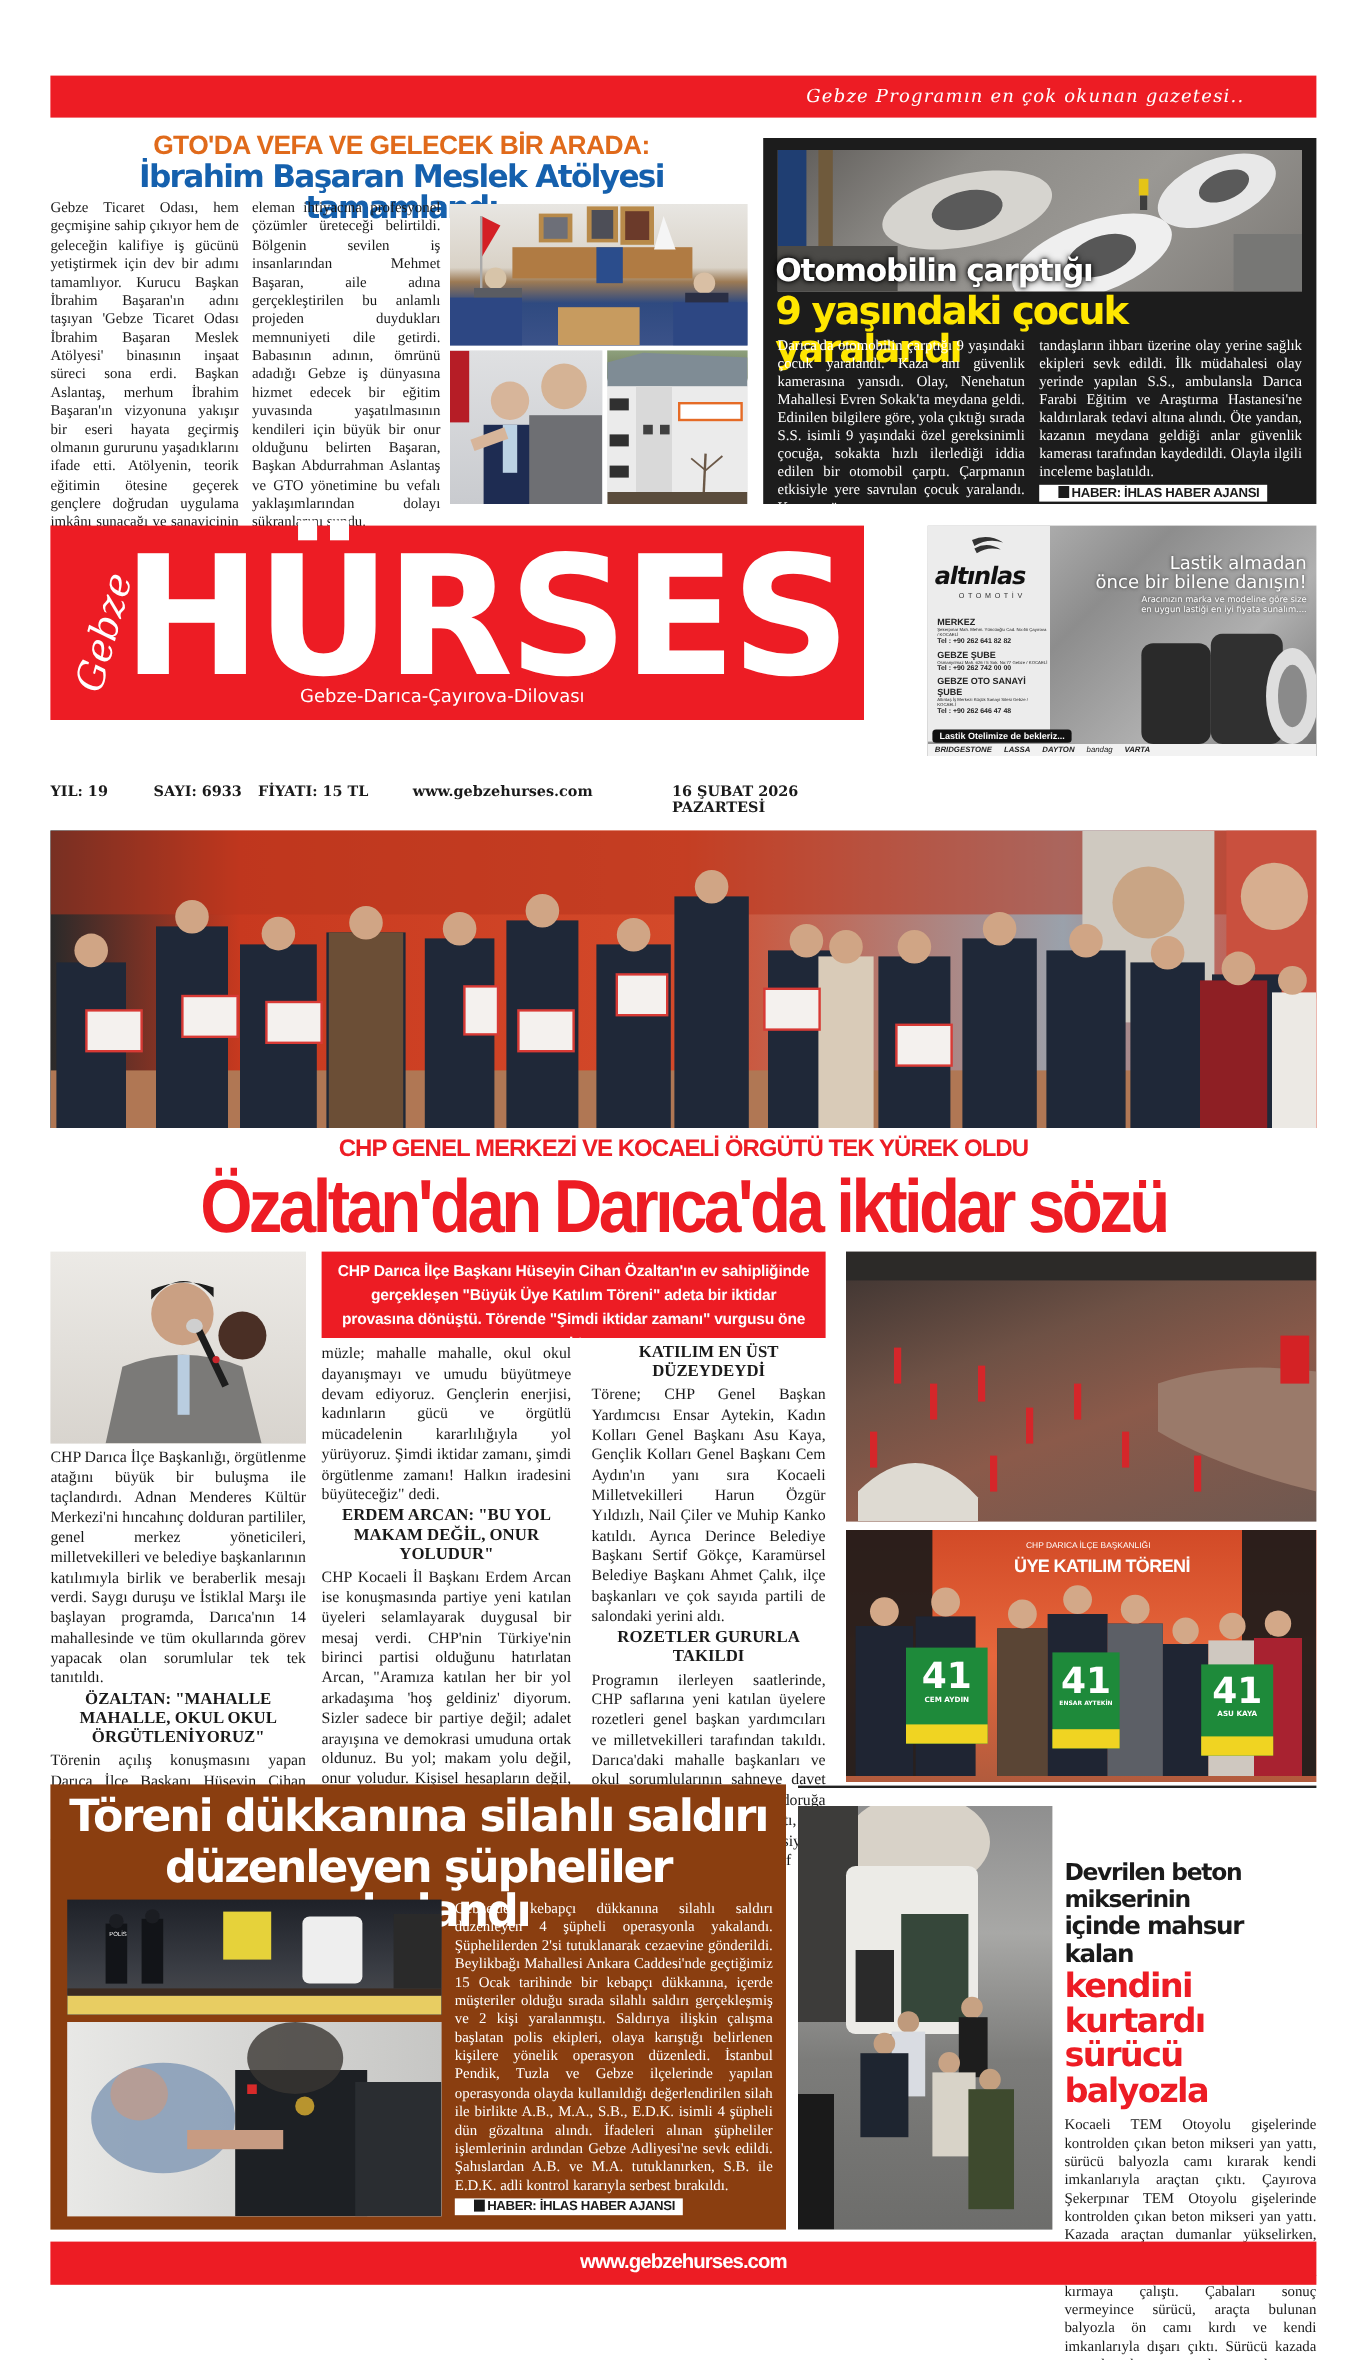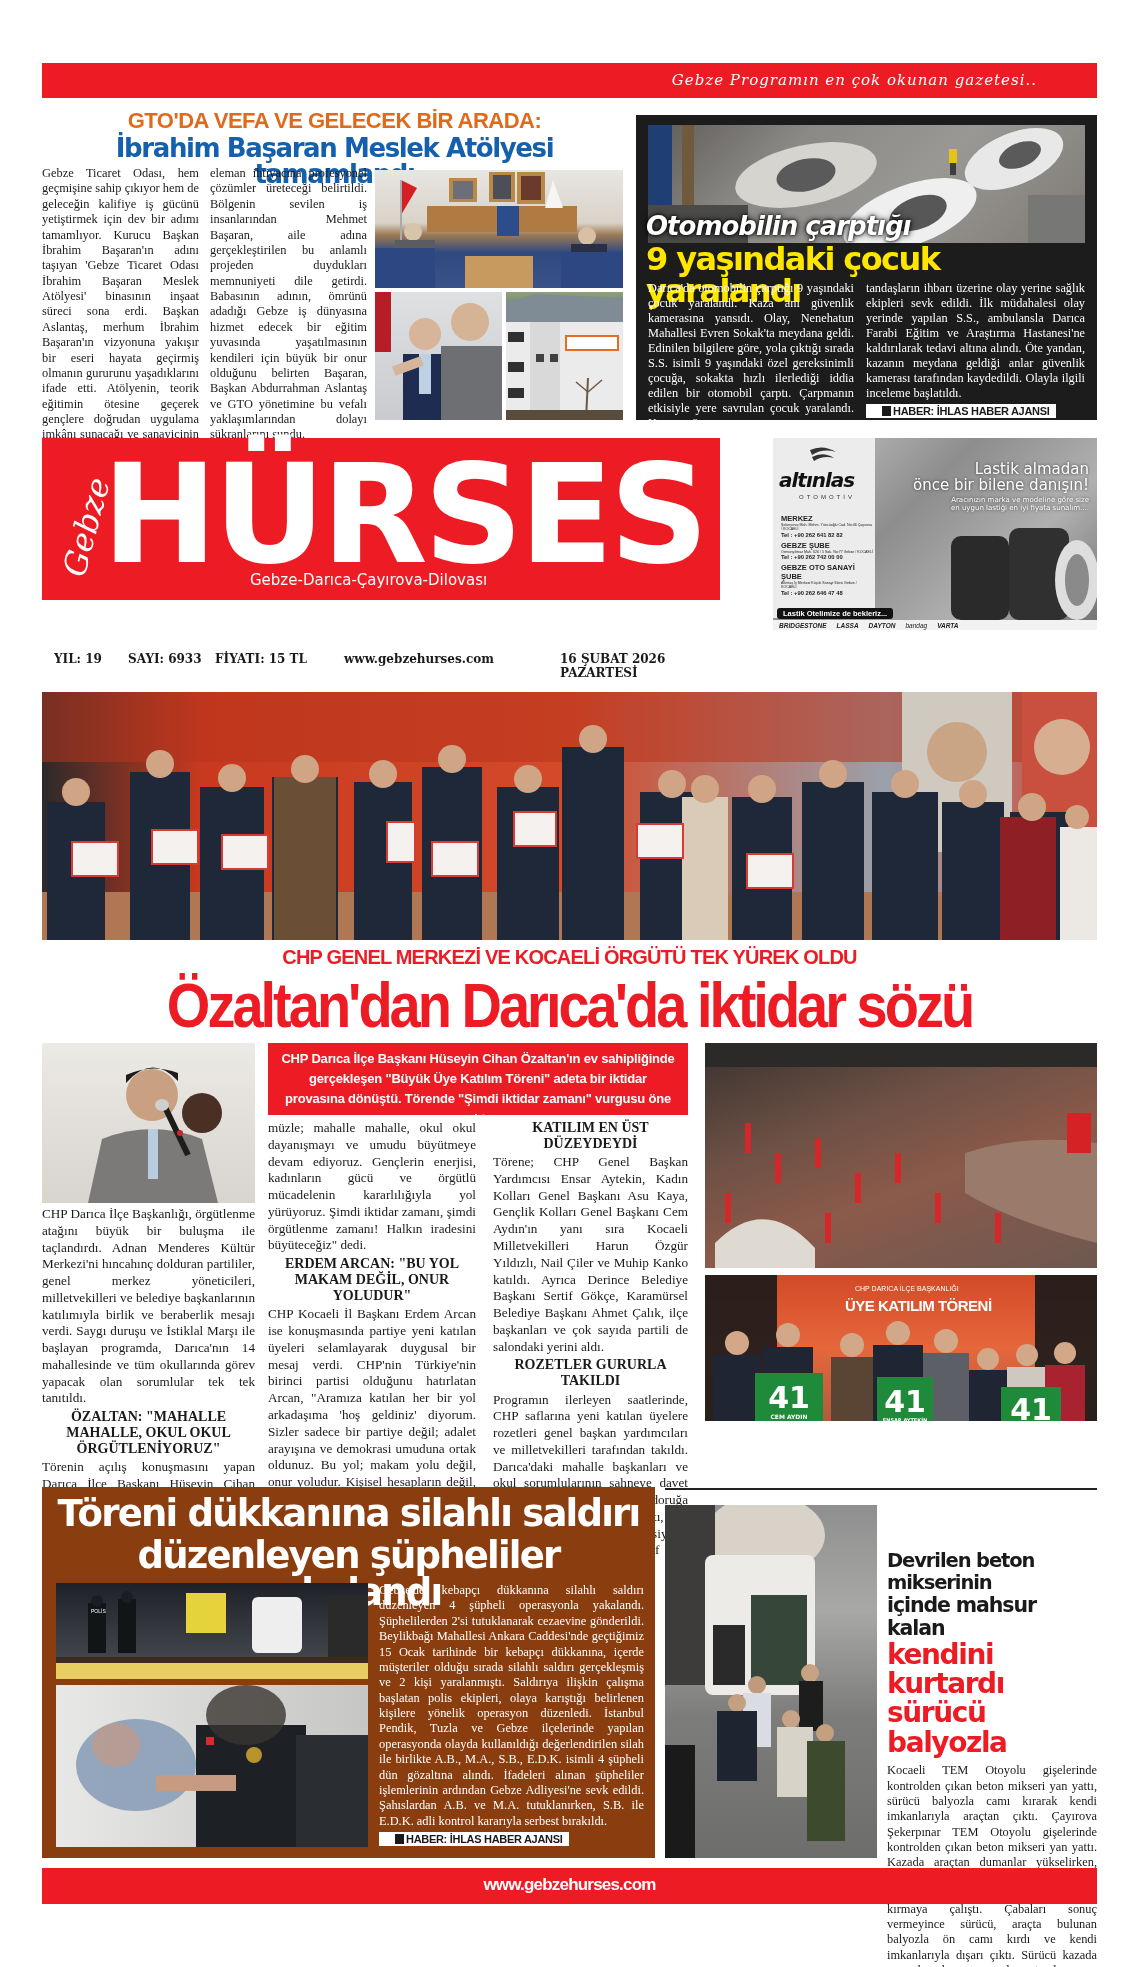--- a/index.html
+++ b/index.html
@@ -93,21 +93,21 @@
       <ellipse cx="158" cy="50" rx="30" ry="16" fill="#5a5a5a" transform="rotate(-12 158 50)"></ellipse>
       <ellipse cx="262" cy="90" rx="70" ry="30" fill="#efefef" transform="rotate(-20 262 90)"></ellipse>
       <ellipse cx="270" cy="88" rx="30" ry="16" fill="#575757" transform="rotate(-20 270 88)"></ellipse>
       <ellipse cx="366" cy="34" rx="52" ry="26" fill="#e8e8e8" transform="rotate(-22 366 34)"></ellipse>
       <ellipse cx="372" cy="30" rx="22" ry="12" fill="#5a5a5a" transform="rotate(-22 372 30)"></ellipse>
       <rect x="301" y="24" width="8" height="14" fill="#e5c416"></rect>
         <rect x="302" y="38" width="6" height="12" fill="#3e3e3e"></rect>
       <rect x="380" y="70" width="57" height="48" fill="#777775"></rect>
     </svg>
   </div>
-  <div class="abs headline" style="left:10px; top:98px; font-size:26px; color:#fff; text-shadow:0 0 6px #000,0 0 3px #000; text-align:left; letter-spacing:-1px;font-style:italic;">Otomobilin çarptığı</div>
+  <div class="abs headline" style="left:10px; top:98px; font-size:26px; color:#fff; text-shadow:0 0 6px #000,0 0 3px #000; text-align:left; letter-spacing:-1px;">Otomobilin çarptığı</div>
   <div class="abs headline" style="left:10px; top:128px; width:441px; font-size:32px; color:#ffe600; text-align:left; letter-spacing:-1.6px;">9 yaşındaki çocuk yaralandı</div>
   <div class="abs body-text" style="left:12px; top:166px; width:206px; color:#fff; font-size:12.3px; line-height:1.22;">Darıca'da otomobilin çarptığı 9 yaşındaki çocuk yaralandı. Kaza anı güvenlik kamerasına yansıdı. Olay, Nenehatun Mahallesi Evren Sokak'ta meydana geldi. Edinilen bilgilere göre, yola çıktığı sırada S.S. isimli 9 yaşındaki özel gereksinimli çocuğa, sokakta hızlı ilerlediği iddia edilen bir otomobil çarptı. Çarpmanın etkisiyle yere savrulan çocuk yaralandı. Kazayı gören va-</div>
   <div class="abs" style="left:230px; top:166px; width:219px;">
     <div class="body-text" style="color:#fff; font-size:12.3px; line-height:1.22;">tandaşların ihbarı üzerine olay yerine sağlık ekipleri sevk edildi. İlk müdahalesi olay yerinde yapılan S.S., ambulansla Darıca Farabi Eğitim ve Araştırma Hastanesi'ne kaldırılarak tedavi altına alındı. Öte yandan, kazanın meydana geldiği anlar güvenlik kamerası tarafından kaydedildi. Olayla ilgili inceleme başlatıldı.</div>
     <span class="byline" style="background:#fff; color:#1a1a1a; margin-top:3px;">HABER: İHLAS HABER AJANSI</span>
   </div>
 </div>
 
 <div class="abs red-bar" style="left:42px; top:438px; width:678px; height:162px;">
   <div class="abs" style="left:-6px; top:70px; transform:rotate(-75deg); font-family:'DejaVu Serif',serif; font-style:italic; color:#fff; font-size:32px;">Gebze</div>
@@ -156,21 +156,21 @@
   <div class="abs" style="left:0; top:182px; width:324px; height:10px; background:#f2f2f2; display:flex; gap:10px; padding-left:6px; font-family:'Liberation Sans',sans-serif; font-weight:700; font-style:italic; font-size:6.5px; color:#222; align-items:center;">
     <span>BRIDGESTONE</span>
     <span>LASSA</span>
     <span>DAYTON</span>
     <span style="font-weight:400;">bandag</span>
     <span>VARTA</span>
   </div>
 </div>
 
 <div class="abs" style="left:42px; top:652px; width:700px; height:16px; font-family:'DejaVu Serif',serif; font-weight:700; font-size:12px; color:#1a1a1a;">
-  <span class="abs" style="left:12px;">YIL: 19</span>
+  <span class="abs" style="left:0;">YIL: 19</span>
   <span class="abs" style="left:86px;">SAYI: 6933</span>
   <span class="abs" style="left:173px;">FİYATI: 15 TL</span>
   <span class="abs" style="left:302px; font-weight:700;">www.gebzehurses.com</span>
   <span class="abs" style="left:518px;">16 ŞUBAT 2026 PAZARTESİ</span>
 </div>
 
 <div class="abs photo" style="left:42px; top:692px; width:1055px; height:248px; background:linear-gradient(90deg,#2a2a2a 0%,#c8391f 15%,#d44a2a 50%,#9aa1ab 80%,#d04630 100%);">
   <svg width="1055" height="248" viewBox="0 0 1055 248" preserveAspectRatio="none">
     <rect x="0" y="0" width="1055" height="70" fill="#b8341d" opacity="0.55"></rect>
     <rect x="860" y="0" width="110" height="160" fill="#cfc9c0"></rect>
@@ -282,21 +282,21 @@
         <rect x="190" y="110" width="6" height="30"></rect>
         <rect x="230" y="150" width="6" height="30"></rect>
       <rect x="20" y="150" width="6" height="30"></rect>
         <rect x="120" y="170" width="6" height="30"></rect>
         <rect x="290" y="170" width="6" height="30"></rect>
     </g>
     <path d="M10,200 Q60,150 110,205 L110,225 L10,225Z" fill="#dedad2"></path>
   </svg>
 </div>
 
-<div class="abs photo" style="left:705px; top:1275px; width:392px; height:146px; background:linear-gradient(180deg,#d24a27 0%,#e6673c 50%,#b15b3d 100%);">
+<div class="abs photo" style="left:705px; top:1275px; width:392px; height:210px; background:linear-gradient(180deg,#d24a27 0%,#e6673c 50%,#b15b3d 100%);">
   <div class="abs" style="left:150px; top:10px; font-family:'Liberation Sans',sans-serif; font-size:7px; color:#fff;">CHP DARICA İLÇE BAŞKANLIĞI</div>
   <div class="abs" style="left:140px; top:22px; font-family:'Liberation Sans',sans-serif; font-weight:700; font-size:15px; color:#fff; letter-spacing:-0.5px;">ÜYE KATILIM TÖRENİ</div>
   <svg class="abs" style="left:0; top:0;" width="392" height="205" viewBox="0 0 392 205">
     <rect x="0" y="0" width="72" height="205" fill="#1a1a1a" opacity="0.9"></rect>
     <rect x="330" y="0" width="62" height="205" fill="#1a1a1a" opacity="0.9"></rect>
     <g fill="#1f2533">
       <rect x="8" y="80" width="48" height="125"></rect>
         <rect x="58" y="72" width="50" height="133"></rect>
         <rect x="126" y="82" width="42" height="123"></rect>
       <rect x="168" y="70" width="50" height="135"></rect>

